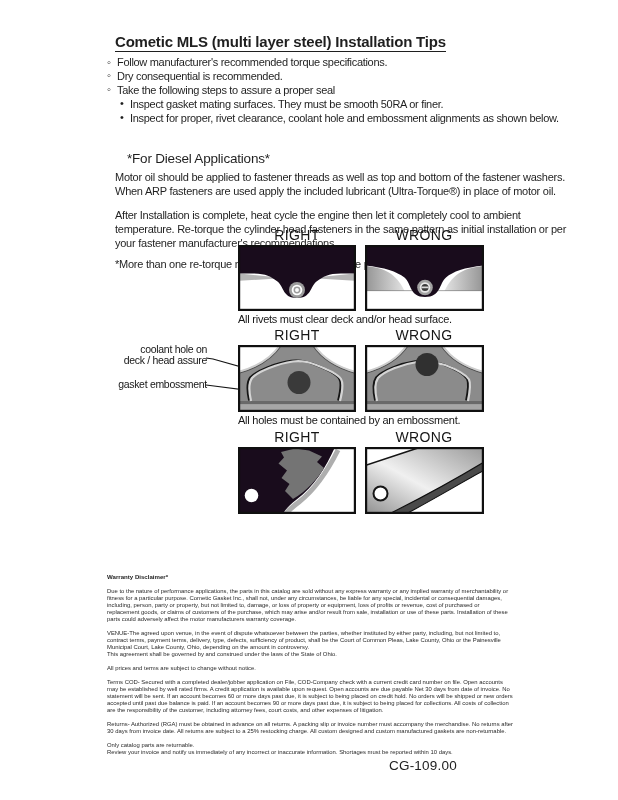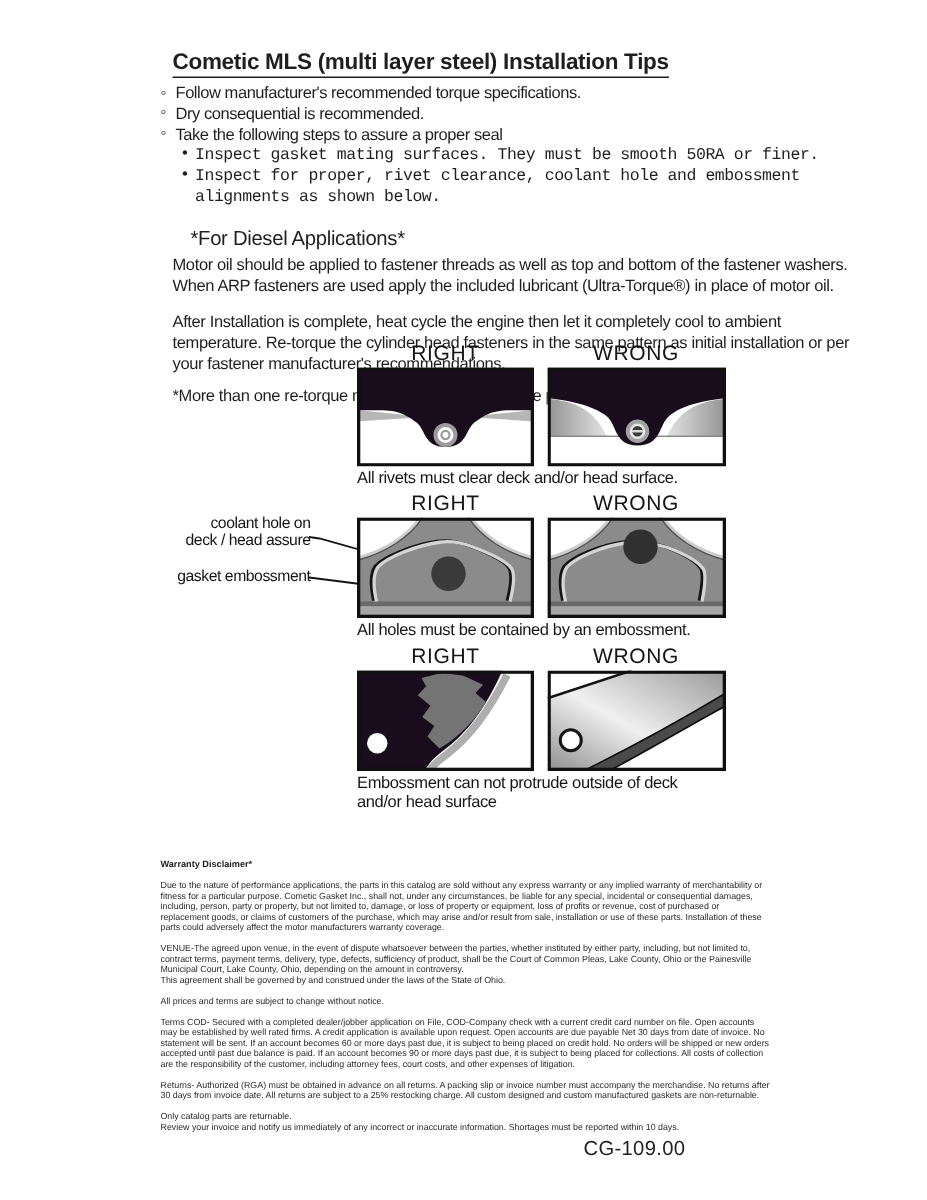--- a/index.html
+++ b/index.html
@@ -6,21 +6,21 @@
   .page{position:relative;width:590px;height:800px;background:#fff;overflow:hidden;
         font-family:"Liberation Sans",sans-serif;color:#1f1f1f;}
 
   .title{position:absolute;left:115px;top:33px;margin:0;font-size:15px;font-weight:bold;
          letter-spacing:-0.2px;border-bottom:1.6px solid #1f1f1f;padding-bottom:1px;}
 
   .tips{position:absolute;left:107px;top:56px;width:492px;font-size:11px;
         letter-spacing:-0.3px;line-height:13.9px;}
   .li{position:relative;padding-left:10px;}
   .l1::before{content:"\25E6";position:absolute;left:0;top:-0.5px;}
-  .l2{margin-left:13px;font-family:Liberation Mono, monospace;}
+  .l2{margin-left:13px;}
   .l2::before{content:"\2022";position:absolute;left:0;top:-0.5px;}
 
   .diesel-h{position:absolute;left:115px;top:139px;margin:12px;font-size:13.5px;font-weight:normal;letter-spacing:-0.2px;}
   .para{position:absolute;left:115px;width:458px;font-size:11px;letter-spacing:-0.25px;line-height:14.2px;}
   #p1{top:159px;}
   #p2{top:197px;}
   #note{top:246px;}
 
   .dlabel{position:absolute;width:118px;text-align:center;font-size:14px;letter-spacing:0.4px;color:#161616;}
   .dbox{position:absolute;display:block;}
@@ -169,24 +169,20 @@
       </linearGradient>
     </defs>
     <rect width="119" height="67" fill="#ffffff"></rect>
     <path d="M56,0 L119,0 L119,15 C89,33 52,53 24,67 L0,67 L0,18.5 Z" fill="url(#g3)"></path>
     <path d="M0,18.5 L56,0" stroke="#141414" stroke-width="1.6" fill="none"></path>
     <path d="M119,15 C89,33 52,53 24,67 L41,67 C72,50.5 100,33.5 119,23.5 Z" fill="#4a4a4a" stroke="#0f0f0f" stroke-width="1.1"></path>
     <circle cx="15.5" cy="46.5" r="7" fill="#ffffff" stroke="#161616" stroke-width="2"></circle>
     <rect x="1.1" y="1.1" width="116.8" height="64.8" fill="none" stroke="#101010" stroke-width="2.2"></rect>
   </svg>
 
-  <div class="caption" style="top:516px;">
-    <div>Embossment can not protrude outside of deck</div>
-    <div>and/or head surface</div>
-  </div>
 
   <div class="warranty">
     <h2>Warranty Disclaimer*</h2>
     <p>Due to the nature of performance applications, the parts in this catalog are sold without any express warranty or any implied warranty of merchantability or fitness for a particular purpose.  Cometic Gasket Inc., shall not, under any circumstances, be liable for any special, incidental or consequential damages, including, person, party or property, but not limited to, damage, or loss of property or equipment, loss of profits or revenue, cost of purchased or replacement goods, or claims of customers of the purchase, which may arise and/or result from sale, installation or use of these parts.  Installation of these parts could adversely affect the motor manufacturers warranty coverage.</p>
     <p class="tight">VENUE-The agreed upon venue, in the event of dispute whatsoever between the parties, whether instituted by either party, including, but not limited to, contract terms, payment terms, delivery, type, defects, sufficiency of product, shall be the Court of Common Pleas, Lake County, Ohio or the Painesville Municipal Court, Lake County, Ohio, depending on the amount in controversy.</p>
     <p>This agreement shall be governed by and construed under the laws of the State of Ohio.</p>
     <p>All prices and terms are subject to change without notice.</p>
     <p>Terms COD- Secured with a completed dealer/jobber application on File, COD-Company check with a current credit card number on file.  Open accounts may be established by well rated firms.  A credit application is available upon request.  Open accounts are due payable Net 30 days from date of invoice.  No statement will be sent.  If an account becomes 60 or more days past due, it is subject to being placed on credit hold.  No orders will be shipped or new orders accepted until past due balance is paid.  If an account becomes 90 or more days past due, it is subject to being placed for collections.  All costs of collection are the responsibility of the customer, including attorney fees, court costs, and other expenses of litigation.</p>
     <p>Returns- Authorized (RGA) must be obtained in advance on all returns.  A packing slip or invoice number must accompany the merchandise.  No returns after 30 days from invoice date.  All returns are subject to a 25% restocking charge.  All custom designed and custom manufactured gaskets are non-returnable.</p>
     <p class="tight">Only catalog parts are returnable.</p>

